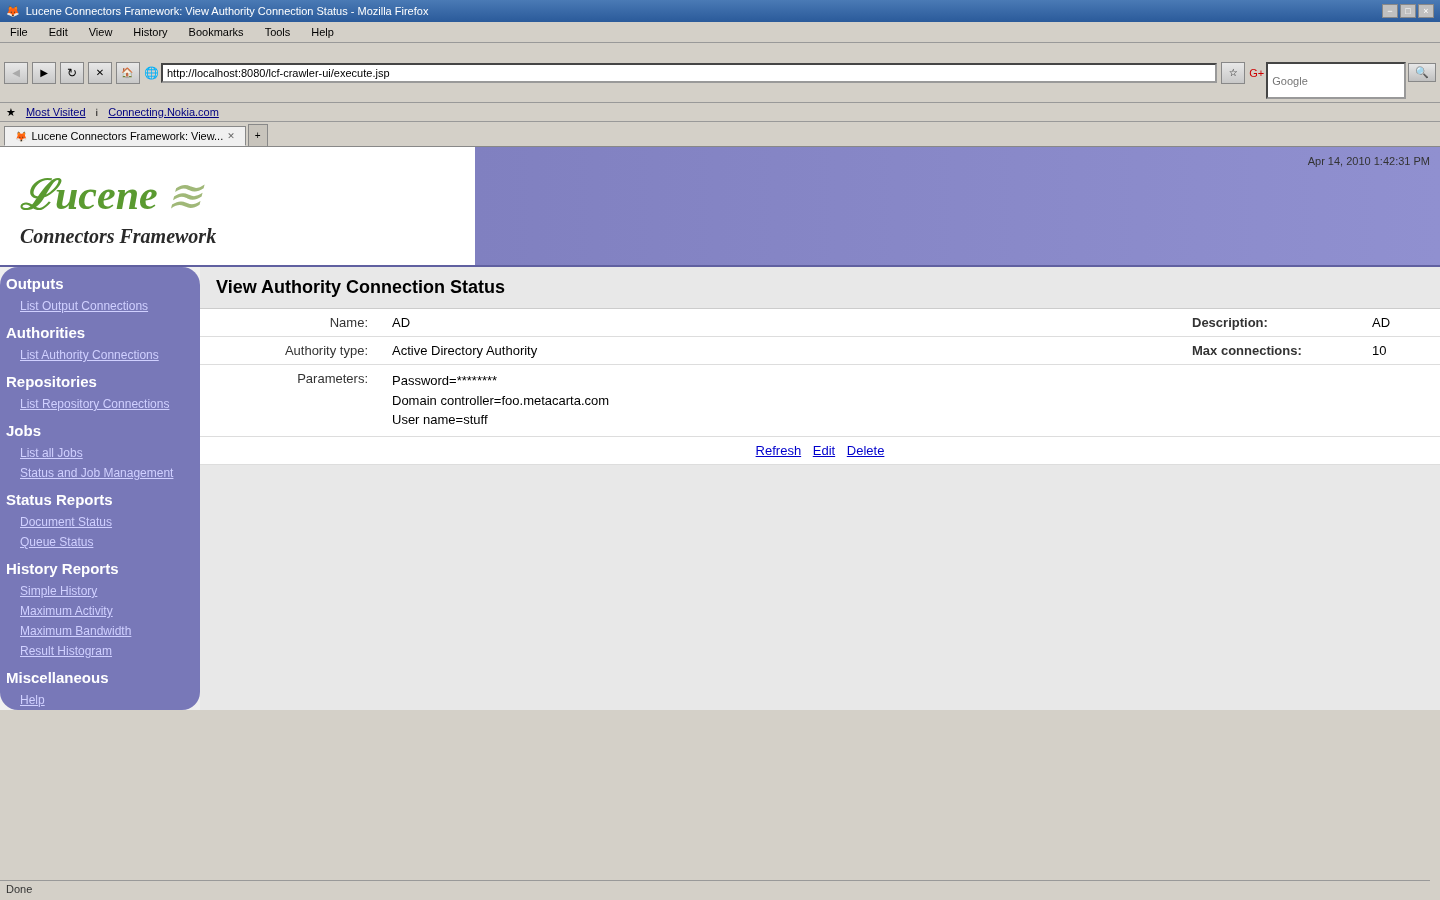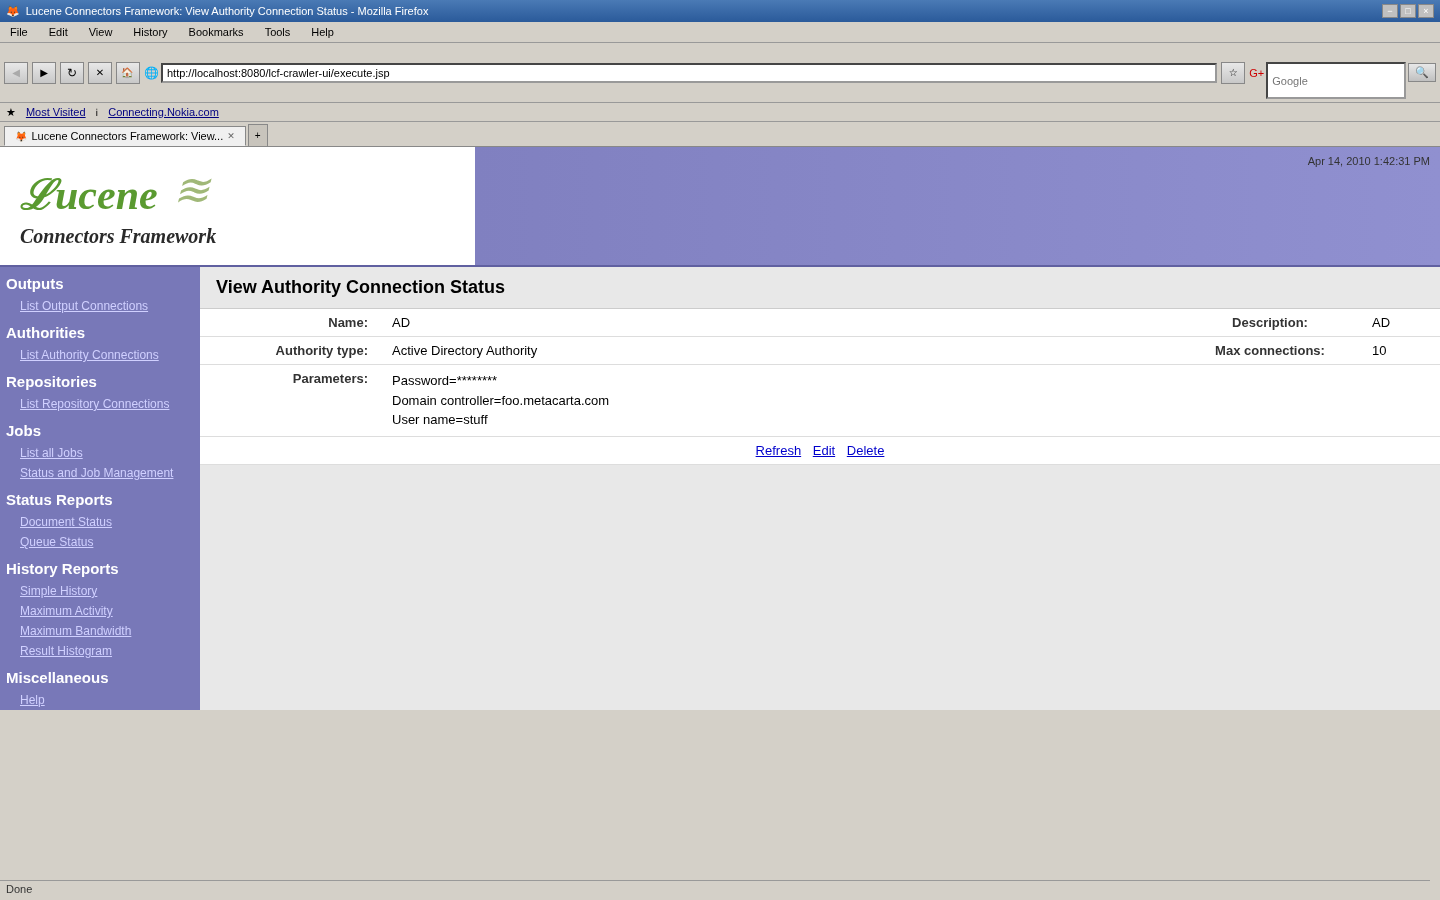--- a/index.html
+++ b/index.html
@@ -158,20 +158,21 @@
       background: #f0f0f0;
     }
 
     
     .sidebar {
       width: 200px;
       background: #7878b8;
       color: white;
       overflow-y: auto;
       flex-shrink: 0;
+      border-radius: 18px;
     }
     .sidebar-section-header {
       font-size: 15px;
       font-weight: bold;
       color: white;
       padding: 8px 6px 4px 6px;
       display: block;
     }
     .sidebar-item {
       display: block;
@@ -207,32 +208,32 @@
     }
     .info-table td {
       padding: 6px 12px;
       font-size: 13px;
       vertical-align: top;
     }
     .info-table tr {
       border-bottom: 1px solid #ddd;
     }
     .label-cell {
-      font-weight: bold;
+      font-weight: normal;
       text-align: right;
       width: 180px;
       color: #333;
       white-space: nowrap;
     }
     .value-cell {
       color: #000;
     }
     .right-label-cell {
       font-weight: bold;
-      text-align: center;
+      text-align: left;
       width: 180px;
       color: #333;
       white-space: nowrap;
     }
     .right-value-cell {
       color: #000;
       width: 80px;
     }
 
     .actions-row {
@@ -333,21 +334,21 @@
     <span class="tab-close">✕</span>
   </div>
   <div style="width:20px; height:22px; background:#c8c4bc; border:1px solid #888; border-bottom:none; display:flex; align-items:center; justify-content:center; font-size:10px; cursor:pointer;">+</div>
 </div>
 
 <div class="page-header">
   <span class="header-datetime">Apr 14, 2010 1:42:31 PM</span>
   <div class="header-logo-area">
     <div class="logo-wrapper">
       <div class="logo-lines">
-        <div style="display:flex; align-items:flex-start; gap:15px;">
+        <div style="display:flex; align-items:flex-end; gap:8px;">
           <span style="font-size:42px; font-style:italic; font-weight:bold; color:#5a9a30; font-family:Georgia,serif;">ℒucene</span>
           <span style="font-size:44px; color:#a0b878; font-style:italic;">≋</span>
         </div>
         <div class="logo-subtitle">Connectors Framework</div>
       </div>
     </div>
   </div>
 </div>
 
 <div class="main-layout">

